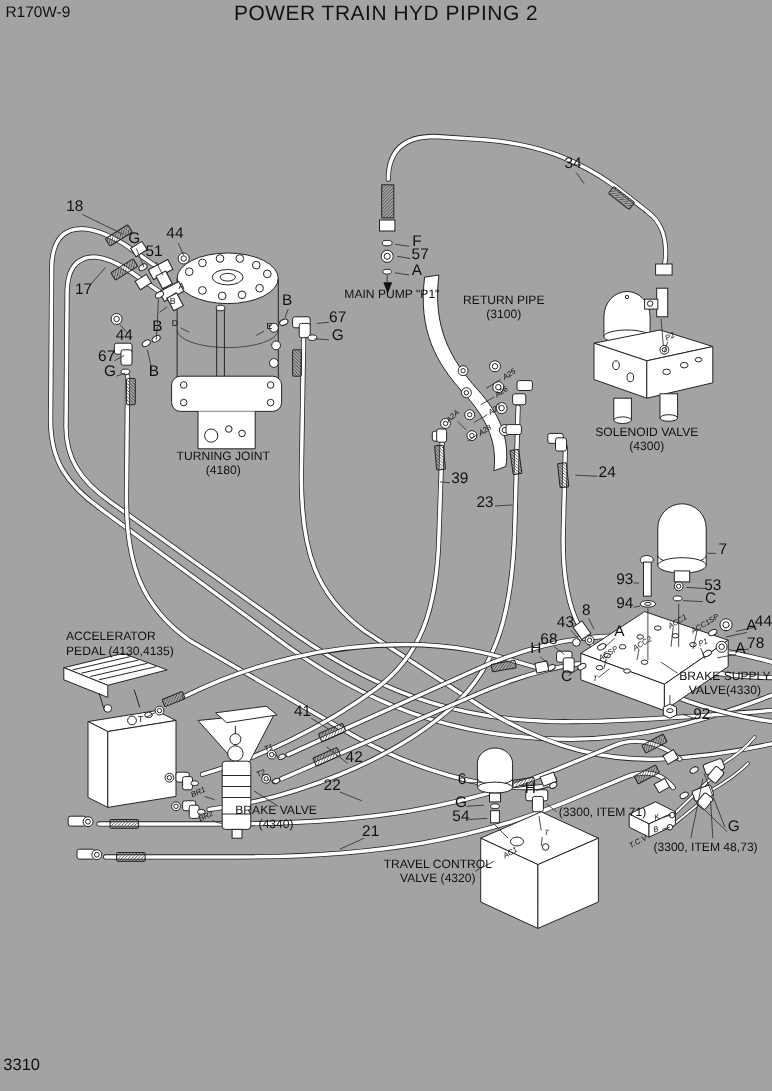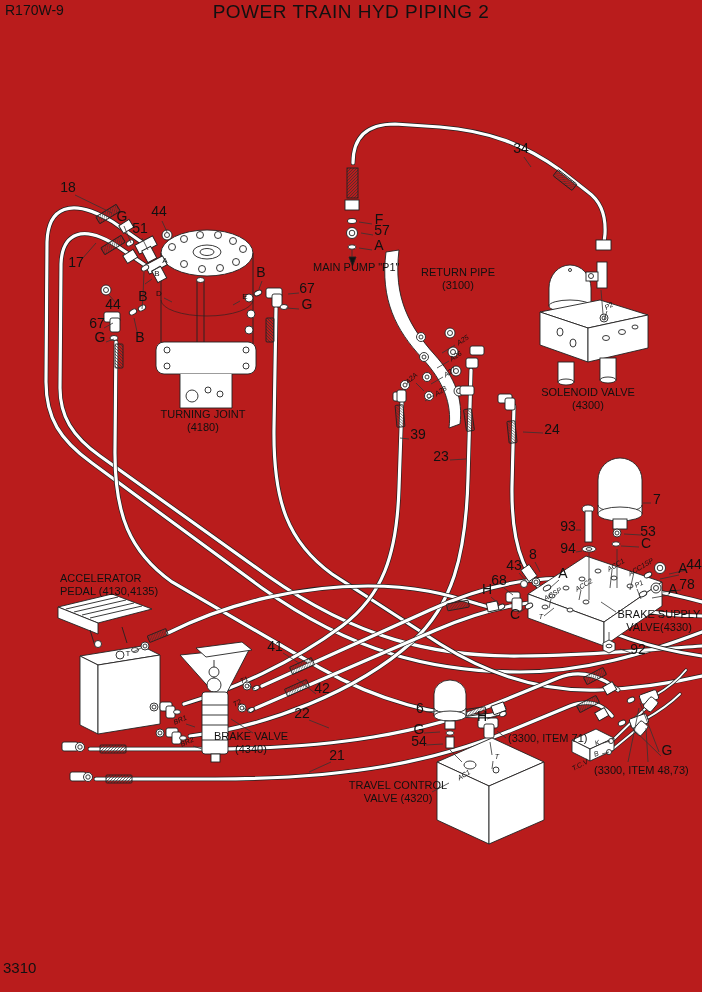--- a/index.html
+++ b/index.html
@@ -1,16 +1,16 @@
 <!DOCTYPE html>
 <html><head>
 <meta charset="utf-8">
 <style>
   html,body{margin:0;padding:0;background:#fff;}
-  .page{position:relative;width:702px;height:992px;background:#b91c1c;overflow:hidden;
+  .page{position:relative;width:702px;height:992px;background:#a3a3a3;overflow:hidden;
         font-family:"Liberation Sans",sans-serif;}
   svg{position:absolute;left:0;top:0;}
   text{fill:#111;font-family:"Liberation Sans",sans-serif;}
   .title-text{font-size:19px;letter-spacing:.5px;}
   .model-text{font-size:14px;}
   .page-num{font-size:15px;}
   .comp-label{font-size:11px;}
   .ref-label{font-size:11px;}
   .co{fill:#111;}
   

